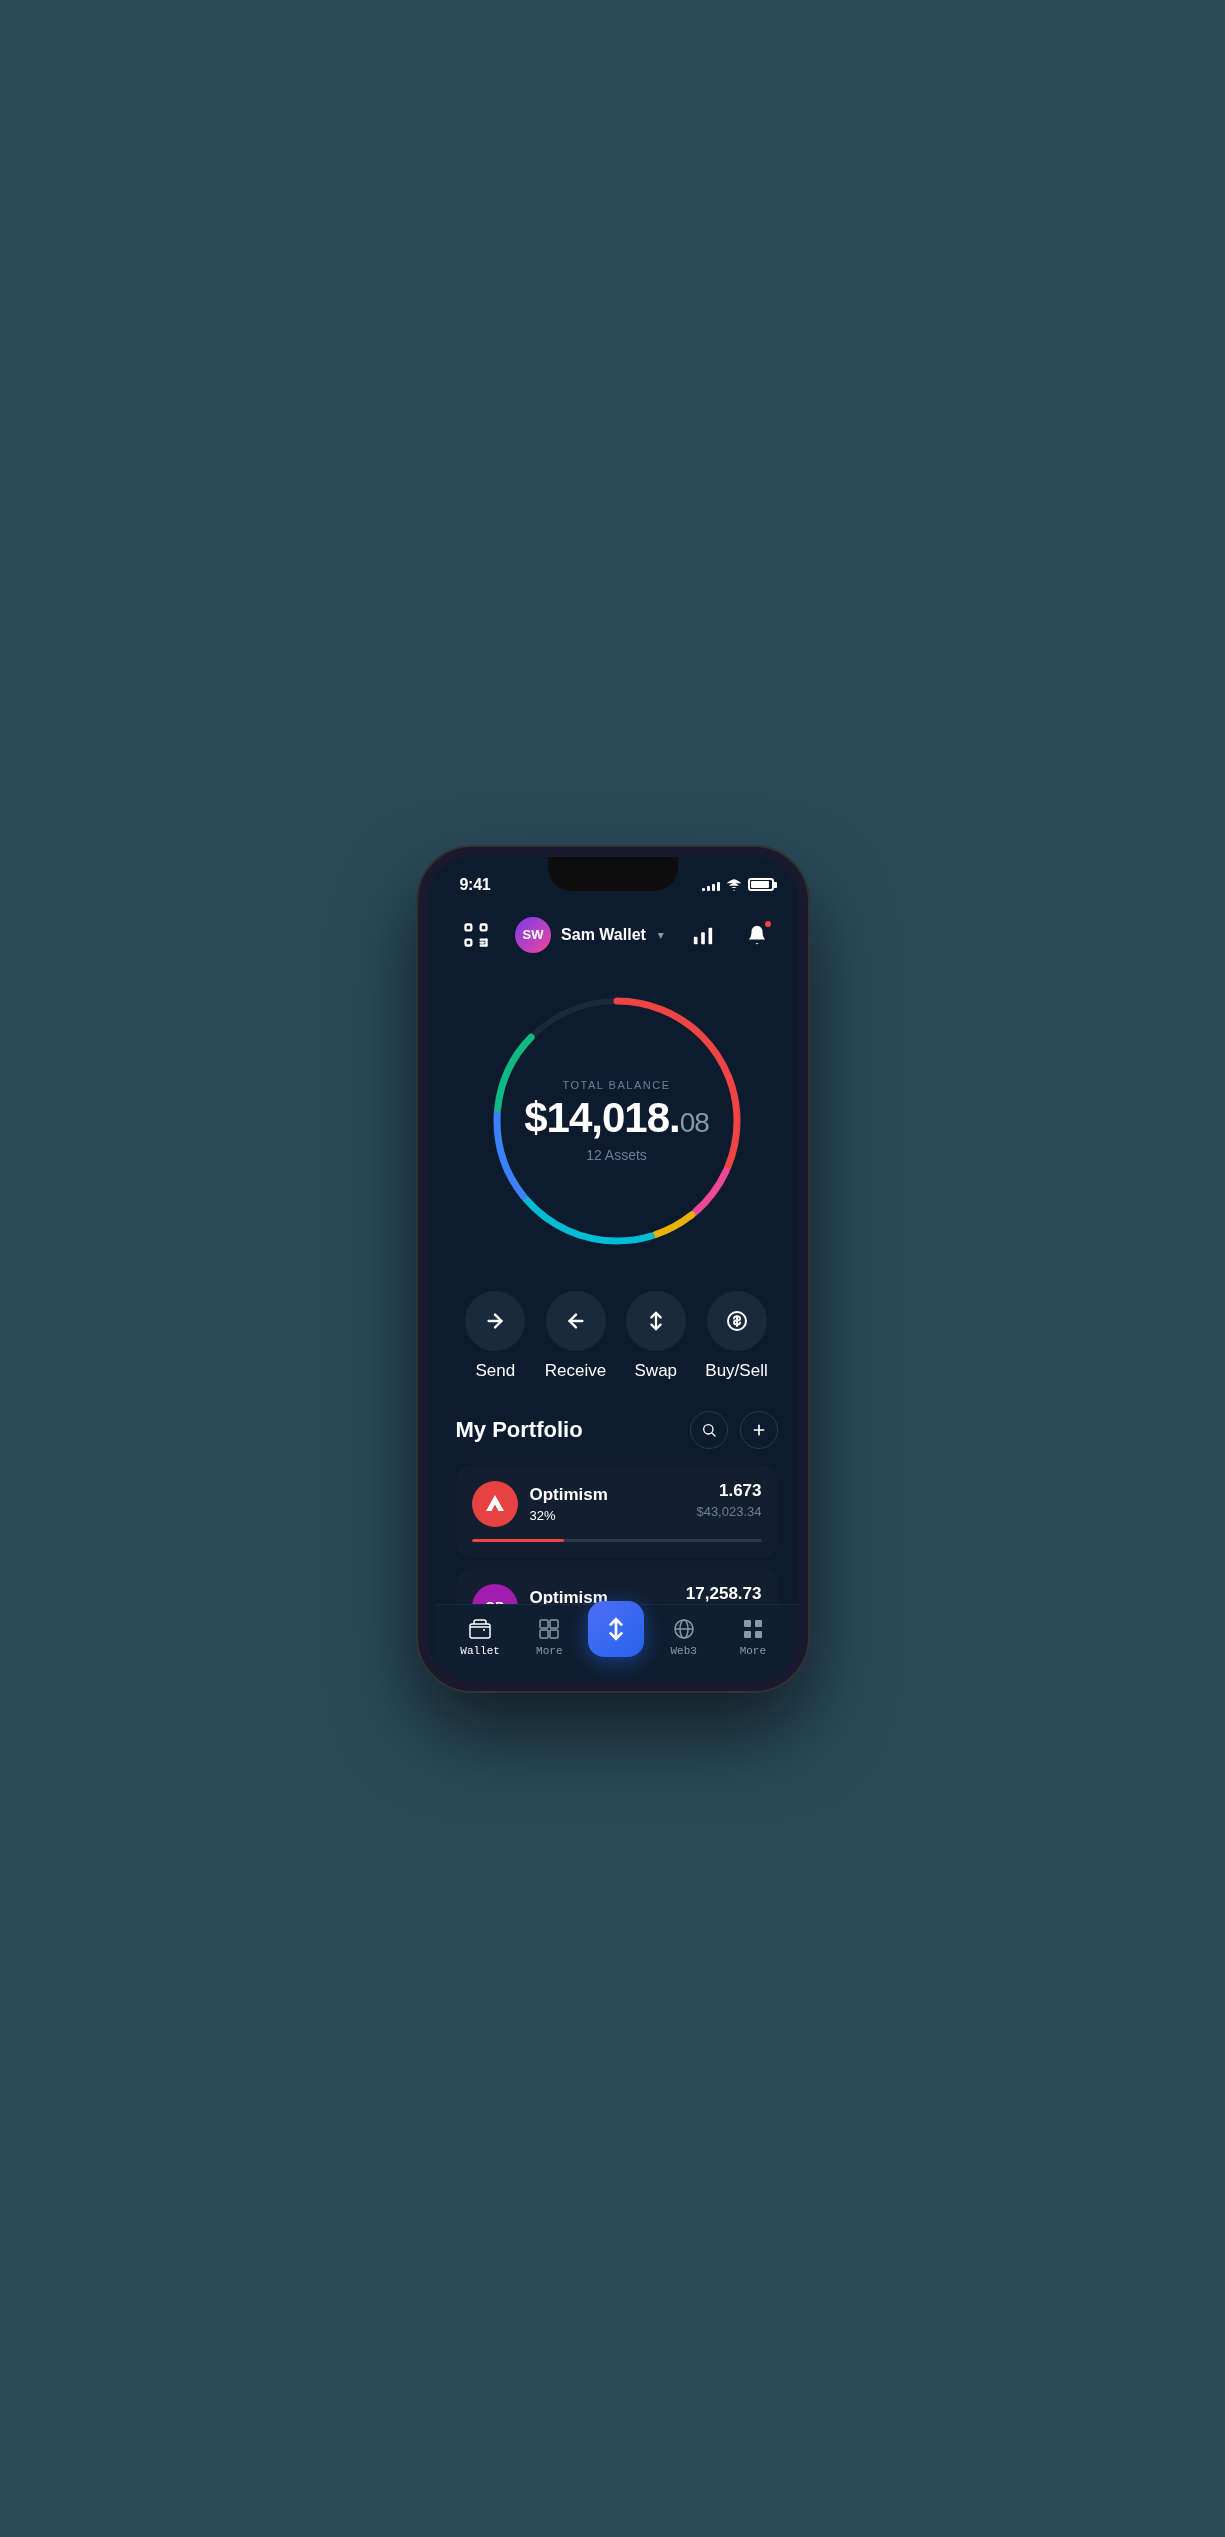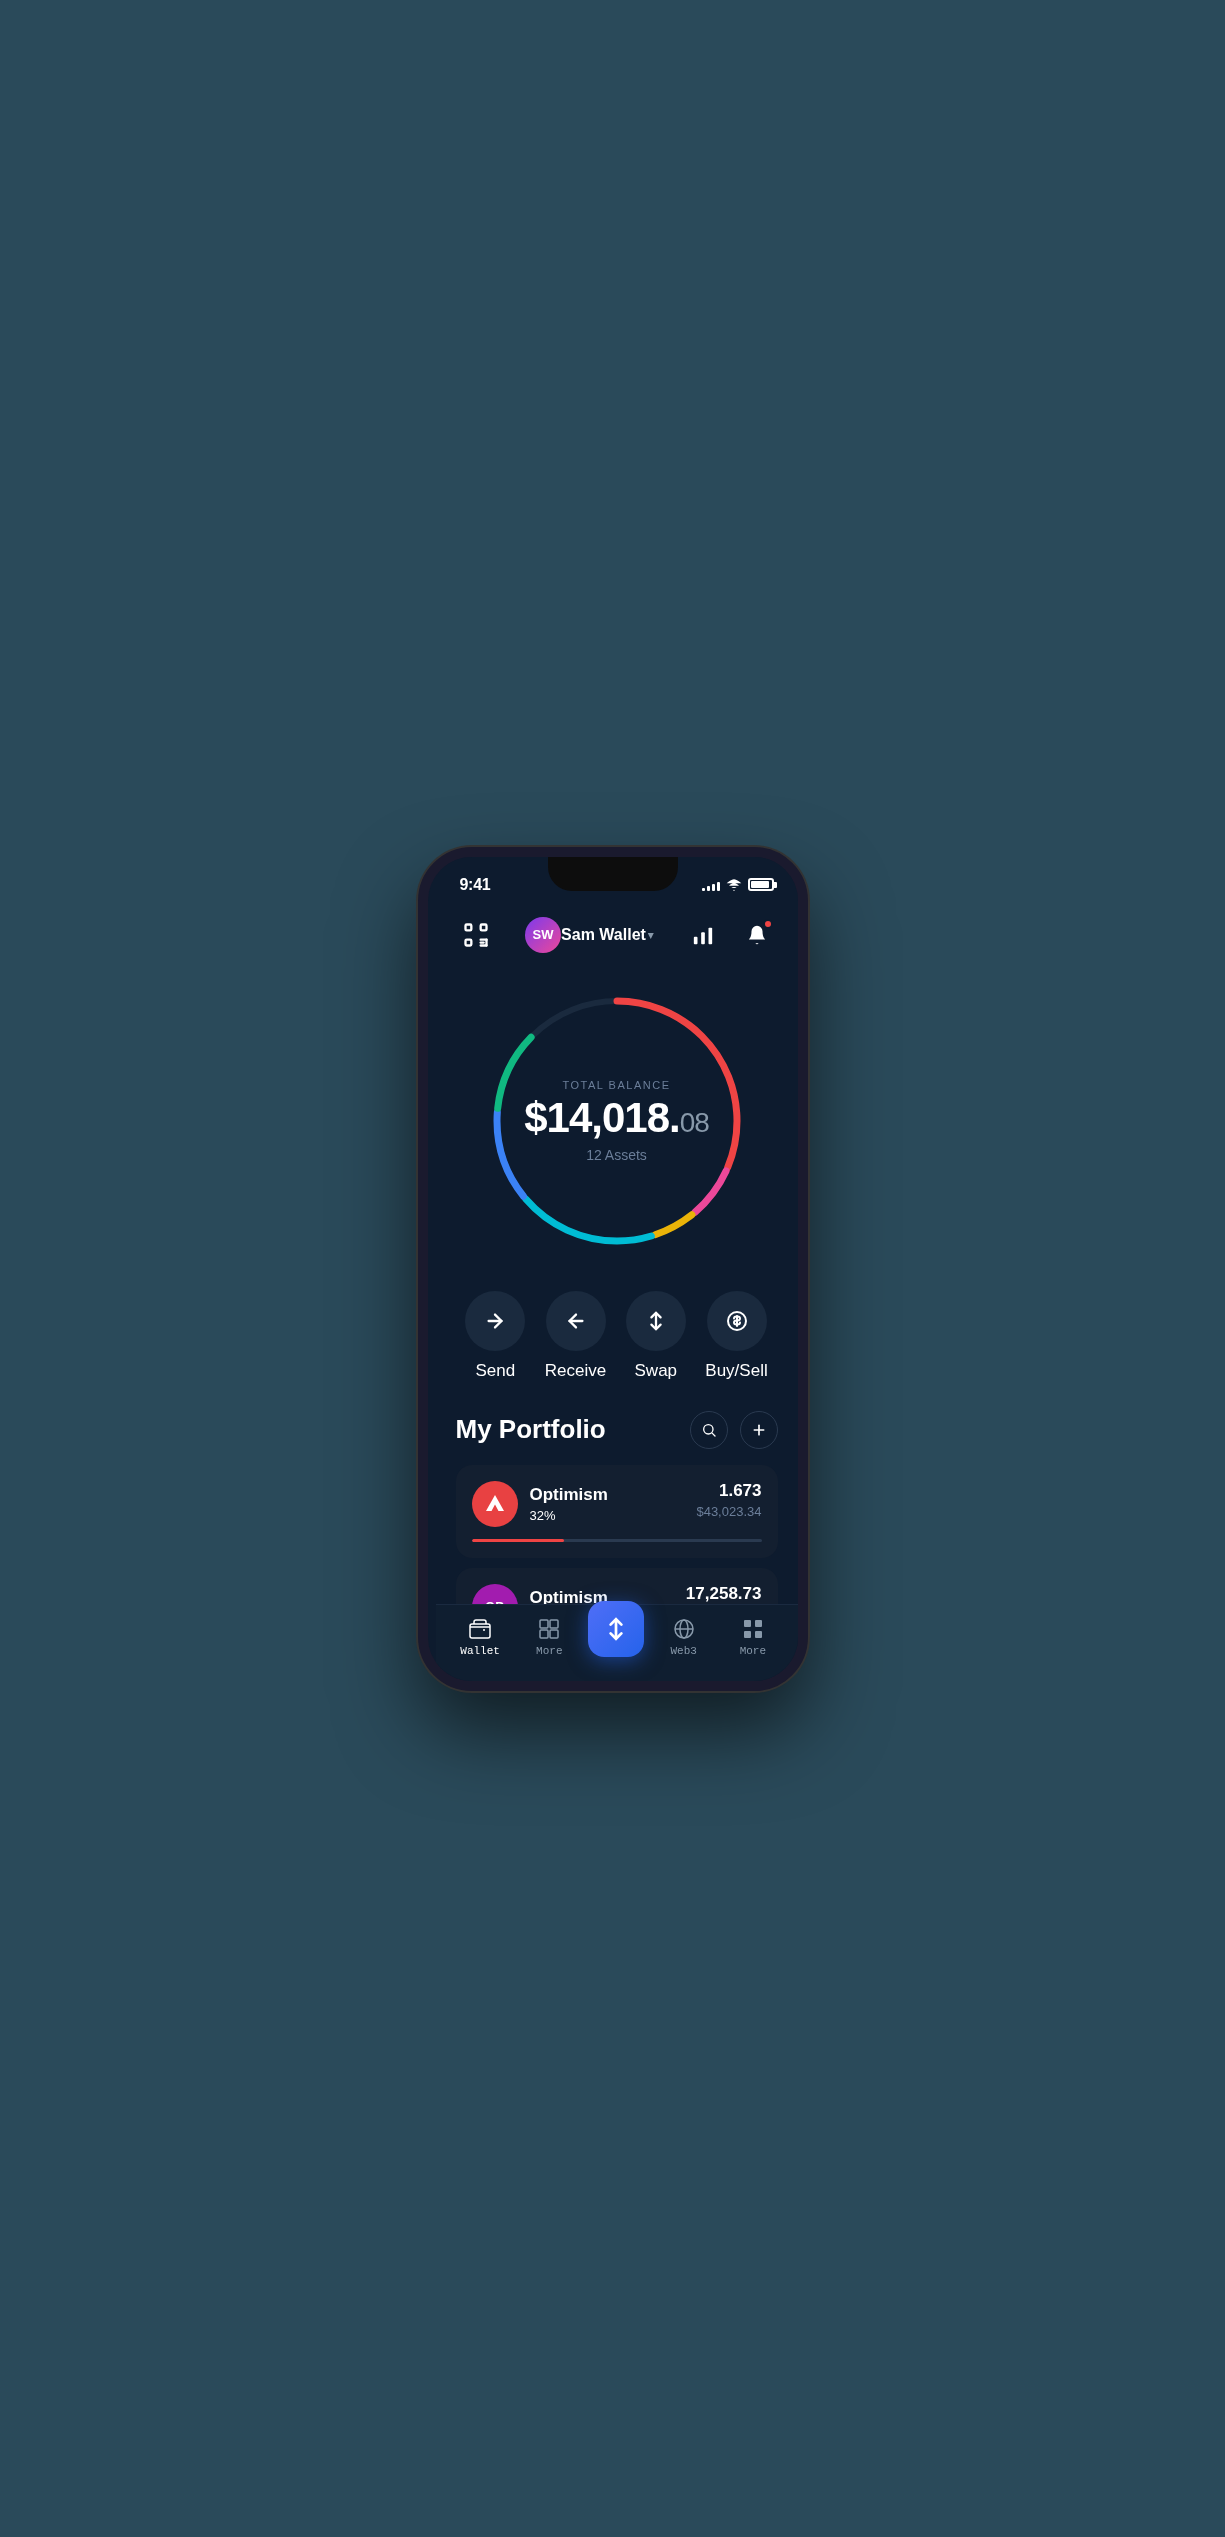--- a/index.html
+++ b/index.html
@@ -127,20 +127,21 @@
       height: 40px;
       display: flex;
       align-items: center;
       justify-content: center;
       cursor: pointer;
     }
 
     .header-account {
       display: flex;
       align-items: center;
+      gap: 10px;
       cursor: pointer;
     }
 
     .account-avatar {
       width: 36px;
       height: 36px;
       border-radius: 50%;
       background: linear-gradient(135deg, #7c3aed, #ec4899);
       display: flex;
       align-items: center;
@@ -287,21 +288,21 @@
     }
 
     .portfolio-header {
       display: flex;
       justify-content: space-between;
       align-items: center;
       margin-bottom: 16px;
     }
 
     .portfolio-title {
-      font-size: 26px;
+      font-size: 22px;
       font-weight: 700;
       color: white;
     }
 
     .portfolio-actions {
       display: flex;
       gap: 12px;
     }
 
     .portfolio-action-btn {

